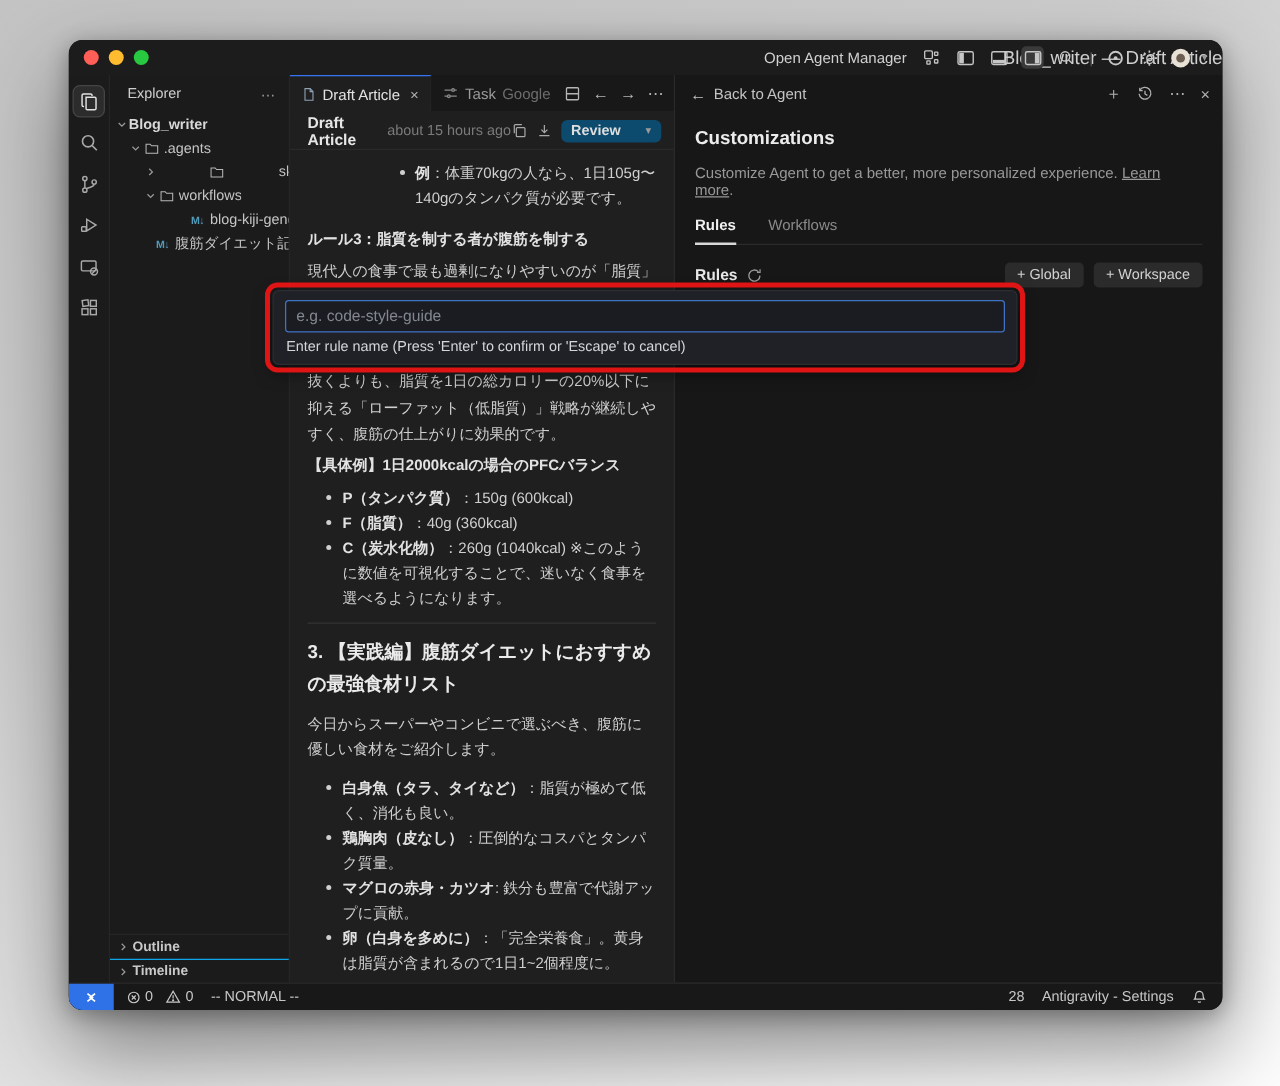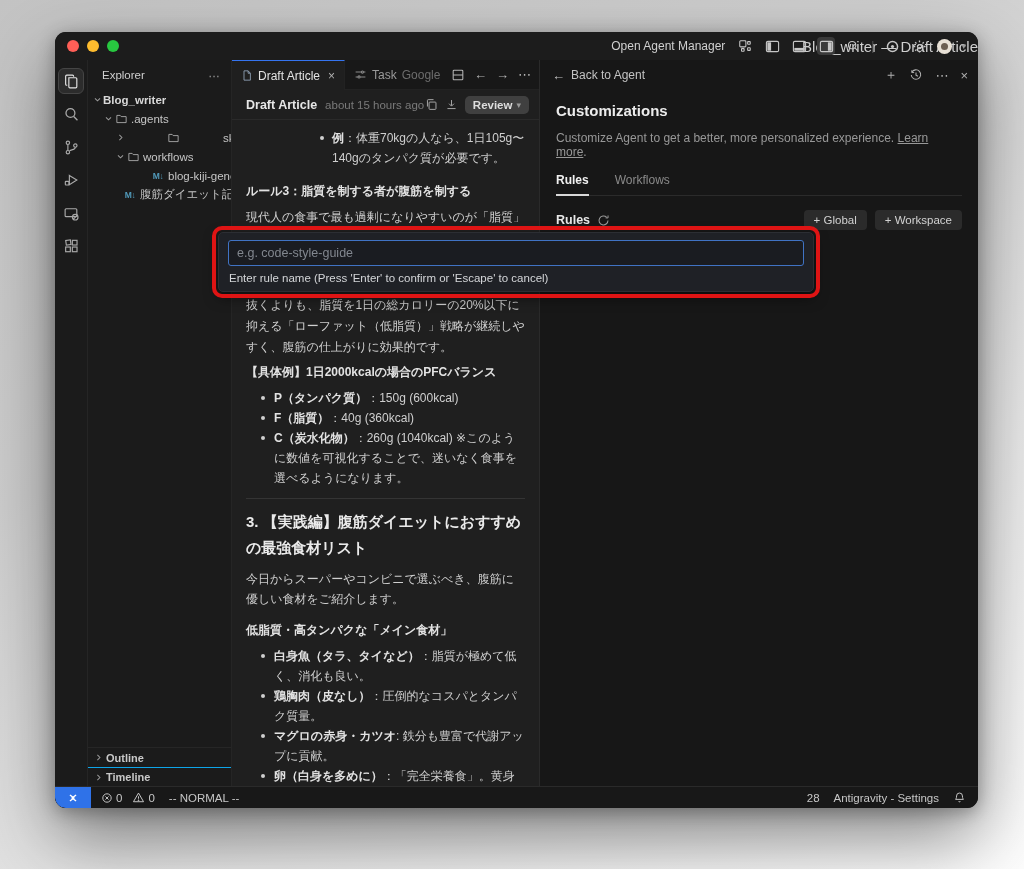--- a/index.html
+++ b/index.html
@@ -58,21 +58,21 @@
   .tab { display:flex; align-items:center; gap:5px; padding:0 9px; font-size:12px; color:#9a9a9a; }
   .tab.active { background:#1f1f1f; color:#e3e3e3; border-top:1.5px solid #3574f0; border-right:1px solid #222; margin-bottom:-1px; }
   .tab .ficon { color:#8fa0b4; display:flex; }
   .tab .close { color:#b0b0b0; font-size:12px; margin-left:3px; }
   .tab .sub { color:#6d6d6d; }
   .tabstrip .actions { margin-left:auto; display:flex; align-items:center; gap:9px; padding-right:8px; color:#b5b5b5; font-size:13px; }
   .editorheader { height:30px; flex:0 0 30px; display:flex; align-items:center; padding:0 10px 0 14px; border-bottom:1px solid #2a2a2a; background:#1f1f1f; }
   .editorheader .doc { font-weight:700; color:#e6e6e6; font-size:12.5px; }
   .editorheader .meta { color:#7a7a7a; font-size:11.5px; margin-left:8px; white-space:nowrap; }
   .editorheader .hdr-icons { margin-left:auto; display:flex; align-items:center; gap:7px; color:#a8a8a8; }
-  .review-btn { display:flex; align-items:center; gap:4px; background:#404040; border-radius:5px; padding:3px 8px; color:#dedede; font-size:11.5px; font-weight:600; cursor:pointer; }
+  .review-btn { display:flex; align-items:center; gap:20px; background:#0c4a6e; border-radius:5px; padding:3px 8px; color:#dedede; font-size:11.5px; font-weight:600; cursor:pointer; }
   
   .content { flex:1; min-height:0; overflow:hidden; padding:8px 14px 0 14px; color:#cfcfcf; font-size:12px; line-height:20px; }
   .b-p { margin:0 0 11px; }
   .b-p.tall { line-height:21px; margin-bottom:4px; }
   .b-p1 { height:20px; overflow:hidden; margin:0; white-space:nowrap; }
   .b-spacer { height:68px; }
   .b-pb { font-weight:700; color:#e2e2e2; margin:0 0 6px; }
   .b-h2 { font-weight:700; color:#eaeaea; font-size:15px; line-height:26px; margin:4px 0 8px; }
   .b-hr { border:0; border-top:1px solid #343434; margin:8px 0 10px; }
   .b-ul { list-style:none; margin:0 0 10px; }
@@ -401,21 +401,20 @@
           <div class="b-p tall">抜くよりも、脂質を1日の総カロリーの20%以下に抑える「ローファット（低脂質）」戦略が継続しやすく、腹筋の仕上がりに効果的です。</div>
           <div class="b-pb">【具体例】1日2000kcalの場合のPFCバランス</div>
           <ul class="b-ul">
             <li><span class="runb">P（タンパク質）</span><span>：150g (600kcal)</span></li>
             <li><span class="runb">F（脂質）</span><span>：40g (360kcal)</span></li>
             <li><span class="runb">C（炭水化物）</span><span>：260g (1040kcal) ※このように数値を可視化することで、迷いなく食事を選べるようになります。</span></li>
           </ul>
           <hr class="b-hr">
           <div class="b-h2">3. 【実践編】腹筋ダイエットにおすすめの最強食材リスト</div>
           <div class="b-p">今日からスーパーやコンビニで選ぶべき、腹筋に優しい食材をご紹介します。</div>
-          <div class="b-pb">低脂質・高タンパクな「メイン食材」</div>
           <ul class="b-ul">
             <li><span class="runb">白身魚（タラ、タイなど）</span><span>：脂質が極めて低く、消化も良い。</span></li>
             <li><span class="runb">鶏胸肉（皮なし）</span><span>：圧倒的なコスパとタンパク質量。</span></li>
             <li><span class="runb">マグロの赤身・カツオ</span><span>: 鉄分も豊富で代謝アップに貢献。</span></li>
             <li><span class="runb">卵（白身を多めに）</span><span>：「完全栄養食」。黄身は脂質が含まれるので1日1~2個程度に。</span></li>
           </ul>
         </div>
     </div>
 
     <div class="rightpanel">

